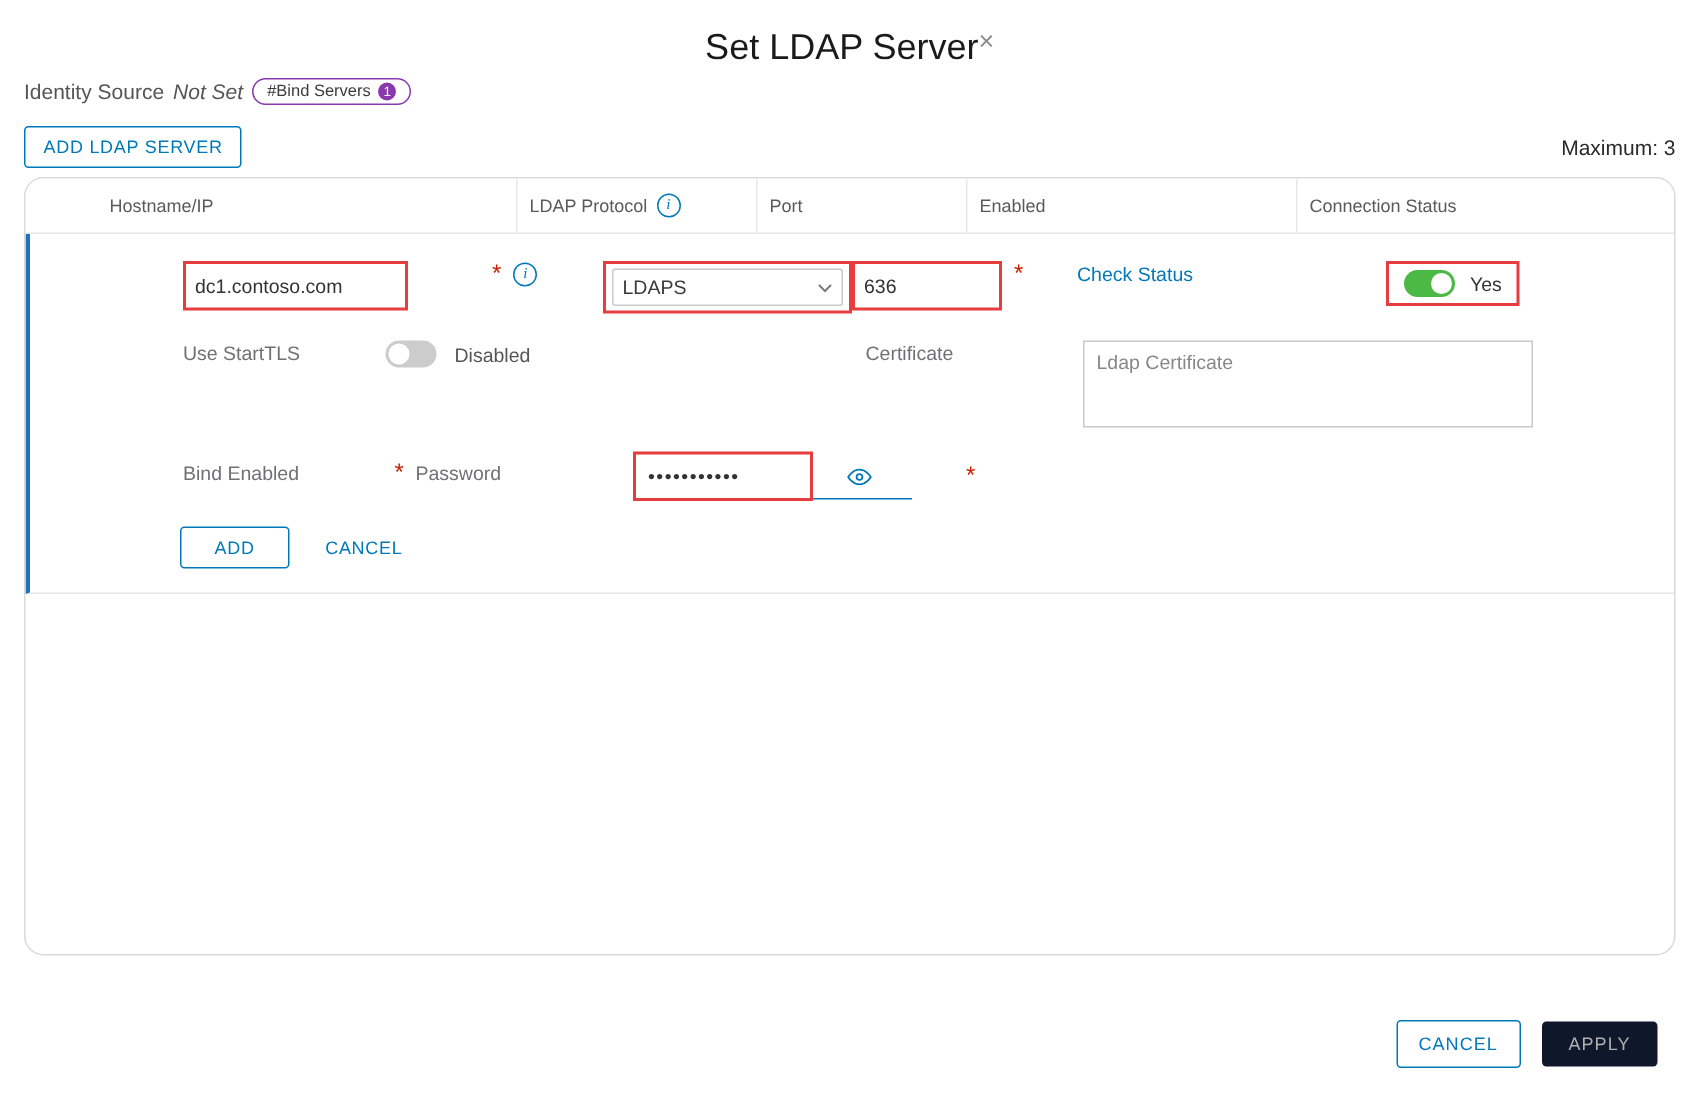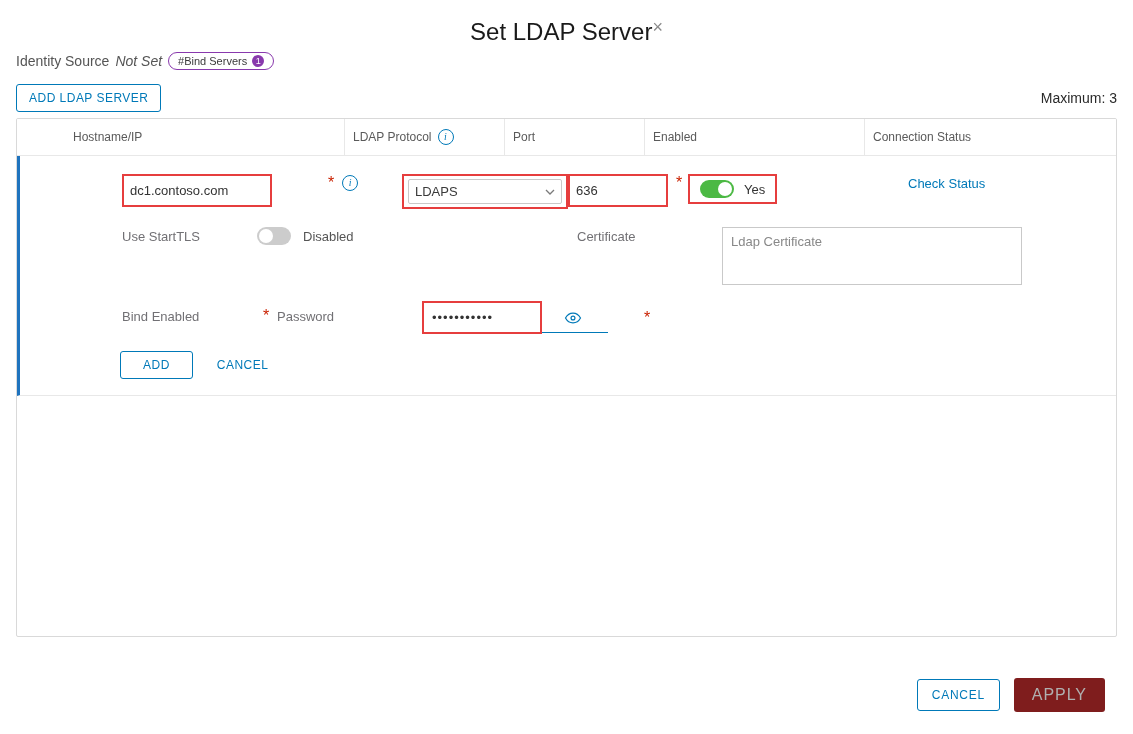--- a/index.html
+++ b/index.html
@@ -23,21 +23,21 @@
   h1{font-size:24px;font-weight:400;margin:0 0 6px 0;color:#1a1a1a;}
   .close-x{font-size:18px;color:#8a8a8a;cursor:pointer;line-height:1;}
   .sub-row{display:flex;align-items:center;gap:6px;margin-bottom:14px;}
   .sub-label{font-size:14px;color:#555;}
   .sub-value{font-size:14px;font-style:italic;color:#555;}
   .chip{display:inline-flex;align-items:center;gap:5px;border:1px solid var(--badge-purple);color:#3b3b3b;border-radius:999px;padding:2px 9px;font-size:11px;}
   .chip-dot{width:12px;height:12px;border-radius:50%;background:var(--badge-purple);color:#fff;font-size:9px;display:flex;align-items:center;justify-content:center;line-height:1;}
   .toolbar{display:flex;align-items:center;justify-content:space-between;margin-bottom:6px;}
   .btn-outline{border:1px solid var(--blue);color:var(--blue);background:#fff;padding:6px 12px;font-size:12px;letter-spacing:.04em;border-radius:3px;cursor:pointer;}
   .max-text{font-size:14px;color:#2a2a2a;}
-  .grid{border:1px solid var(--border);border-radius:2px;overflow:hidden;}
+  .grid{border:1px solid var(--border);border-radius:13px;overflow:hidden;}
   .grid-head{display:flex;align-items:center;height:36px;background:#fff;border-bottom:1px solid var(--border-light);font-size:12px;color:#5a5a5a;}
   .col-toggle{width:48px;flex:0 0 48px;}
   .col-host{flex:0 0 280px;padding-left:0;}
   .col-proto{flex:0 0 160px;}
   .col-port{flex:0 0 140px;}
   .col-enabled{flex:0 0 220px;}
   .col-status{flex:1;}
   .grid-head > div{border-right:1px solid var(--border-light);height:100%;display:flex;align-items:center;padding-left:8px;box-sizing:border-box;}
   .grid-head > div:first-child{border-right:none;}
   .grid-head > div:last-child{border-right:none;}
@@ -81,21 +81,21 @@
   .cert-box{border:1px solid #c9c9c9;width:300px;height:58px;padding:6px 8px;font-size:13px;color:#888;box-sizing:border-box;}
 
   .eye{display:inline-flex;align-items:center;justify-content:center;color:var(--blue);}
   .eye svg{width:18px;height:18px;}
 
   .actions{display:flex;gap:24px;align-items:center;margin-top:6px;}
   .pad-l{padding-left:100px;}
 
   .footer{position:absolute;right:28px;bottom:22px;display:flex;gap:14px;align-items:center;}
   .btn-cancel{border:1px solid var(--blue);color:var(--blue);background:#fff;padding:8px 14px;font-size:12px;letter-spacing:.06em;border-radius:3px;cursor:pointer;}
-  .btn-apply{border:none;background:#7f1d1d;color:#b0b0b0;padding:8px 18px;font-size:16px;letter-spacing:.06em;border-radius:3px;cursor:not-allowed;}
+  .btn-apply{border:none;background:#0f172a;color:#b0b0b0;padding:8px 18px;font-size:12px;letter-spacing:.06em;border-radius:3px;cursor:not-allowed;}
   .proto-head{display:flex;align-items:center;gap:6px;}
   .pw-wrap{display:flex;align-items:center;gap:22px;}
   .pw-field{width:180px;}
 </style>
 </head>
 <body>
 
 <div class="page">
 
   <div class="title-row">
@@ -162,32 +162,32 @@
             </span>
           </div>
 
           <div class="cell c-port" style="display:flex;align-items:flex-start;gap:2px;">
             <span class="hl-box" style="width:100px;">
               <input class="under" style="border-bottom: none;" value="636">
             </span>
             <span class="req">*</span>
           </div>
 
+          <div class="cell c-status" style="padding-left:30px;">
+            <span class="link">Check Status</span>
+          </div>
+
           <div class="cell c-en">
             <span class="hl-box" style="padding:4px 10px;">
               <span class="toggle on">
                   <span class="knob"></span>
                 </span>
               <span class="toggle-label">Yes</span>
             </span>
           </div>
-
-          <div class="cell c-status" style="padding-left:30px;">
-            <span class="link">Check Status</span>
-          </div>
         </div>
 
         <div class="row">
           <div class="cell c1"></div>
           <div class="cell" style="flex:0 0 135px;">
             <span class="lbl">Use StartTLS</span>
           </div>
           <div class="cell" style="flex:0 0 320px;display:flex;align-items:center;gap:12px;">
             <span class="toggle off">
                 <span class="knob"></span>

